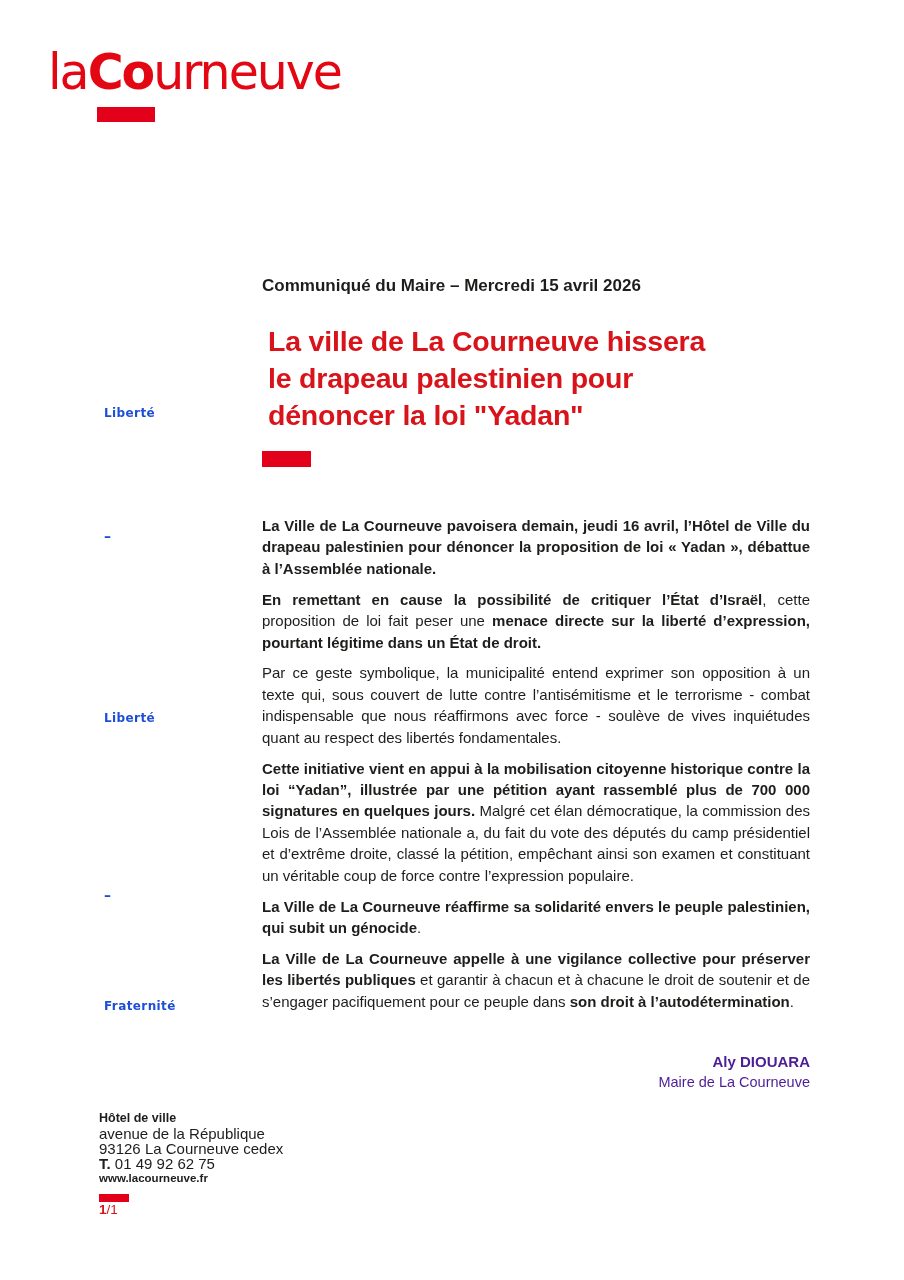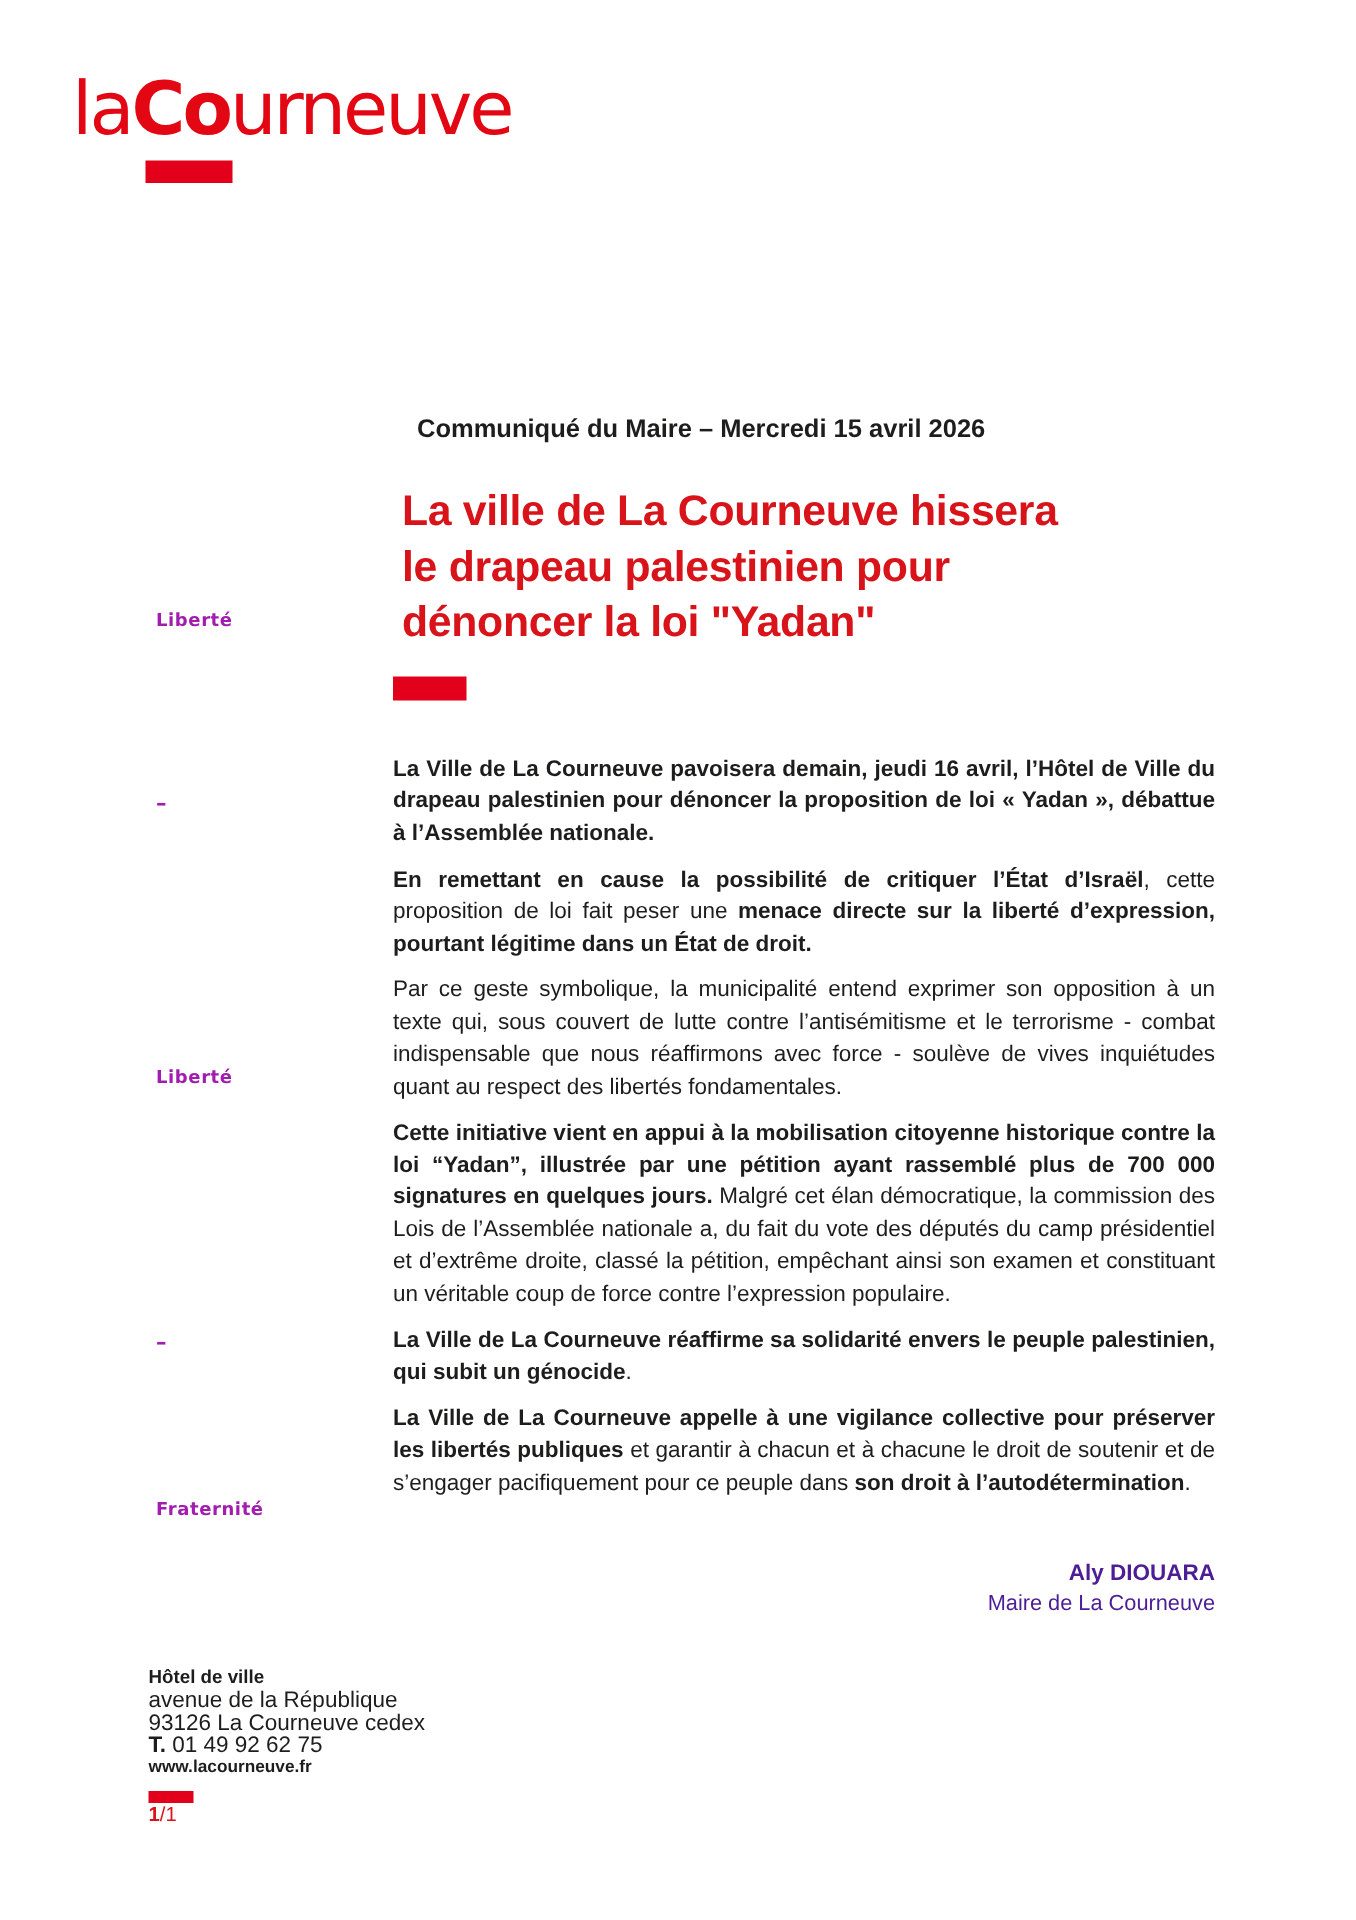--- a/index.html
+++ b/index.html
@@ -7,33 +7,33 @@
   .page{position:relative;width:904px;height:1280px;background:#ffffff;overflow:hidden;margin:0 auto;}
 
   
   .logo{position:absolute;left:48px;top:48px;}
   .logo-text{font-family:"DejaVu Sans", sans-serif;color:#e30613;font-size:49px;letter-spacing:-2px;line-height:1;white-space:nowrap;}
   .logo-text .lt-light{font-weight:500;}
   .logo-text .lt-bold{font-weight:800;}
   .logo-bar{margin-top:10px;margin-left:49px;width:58px;height:15px;background:#e2001a;}
 
   
-  .motto{position:absolute;left:104px;font-family:"DejaVu Sans", sans-serif;font-weight:700;font-size:12px;letter-spacing:.4px;color:#a21caf;}
+  .motto{position:absolute;left:104px;font-family:"DejaVu Sans", sans-serif;font-weight:700;font-size:12px;letter-spacing:.4px;color:#1d4ed8;}
   .motto-liberte{top:406px;}
   .motto-dash1{top:528px;font-size:14px;}
   .motto-egalite{top:711px;}
   .motto-dash2{top:887px;font-size:14px;}
   .motto-fraternite{top:999px;}
 
   
   .main{position:absolute;left:262px;top:276px;width:548px;}
-  .kicker{font-size:17px;font-weight:700;color:#1d1d1b;margin:0 0 27px 16px;}
+  .kicker{font-size:17px;font-weight:700;color:#1d1d1b;margin:0 0 27px 0;}
   .title{font-size:28.5px;font-weight:700;color:#d8131a;line-height:37px;margin:6px;white-space:pre-line;letter-spacing:-.2px;}
   .title-bar{width:49px;height:16px;background:#e2001a;margin-top:17px;}
-  .paragraphs{margin-top:35px;}
+  .paragraphs{margin-top:48px;}
   .paragraphs p{font-size:15px;line-height:21.4px;color:#1d1d1b;text-align:justify;margin:0 0 9.5px 0;}
   .paragraphs p span.b{font-weight:700;}
 
   
   .signature{margin-top:40px;text-align:right;color:#4c1d95;}
   .sig-name{font-size:15px;font-weight:700;line-height:20px;}
   .sig-role{font-size:14.5px;line-height:20px;}
 
   
   .footer{position:absolute;left:99px;top:1110px;color:#1d1d1b;}

